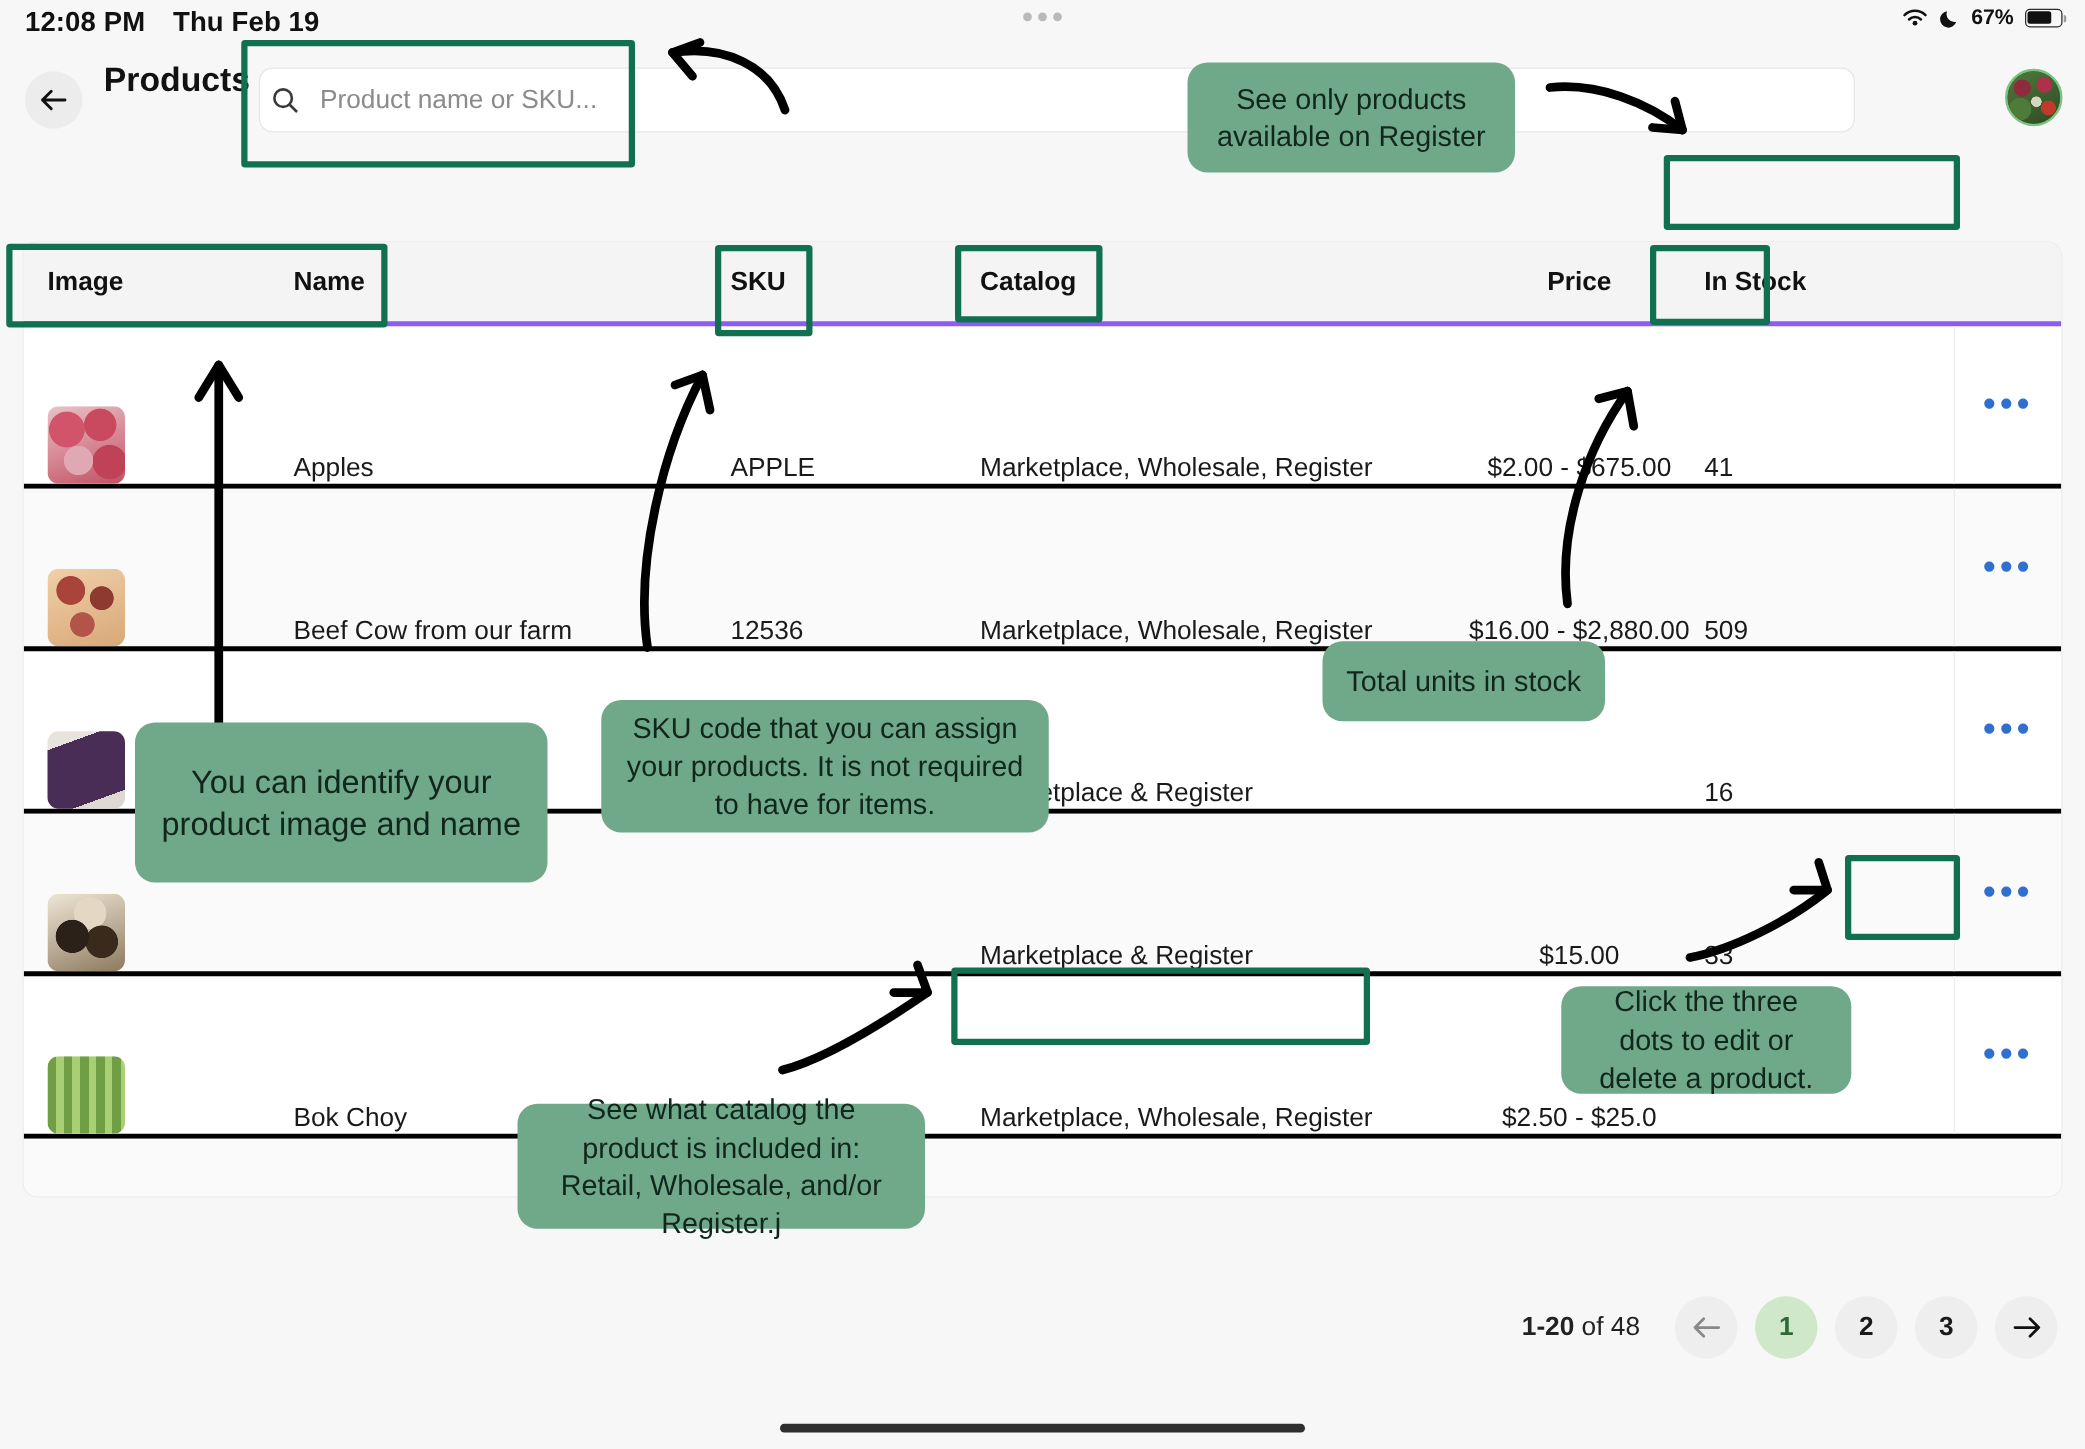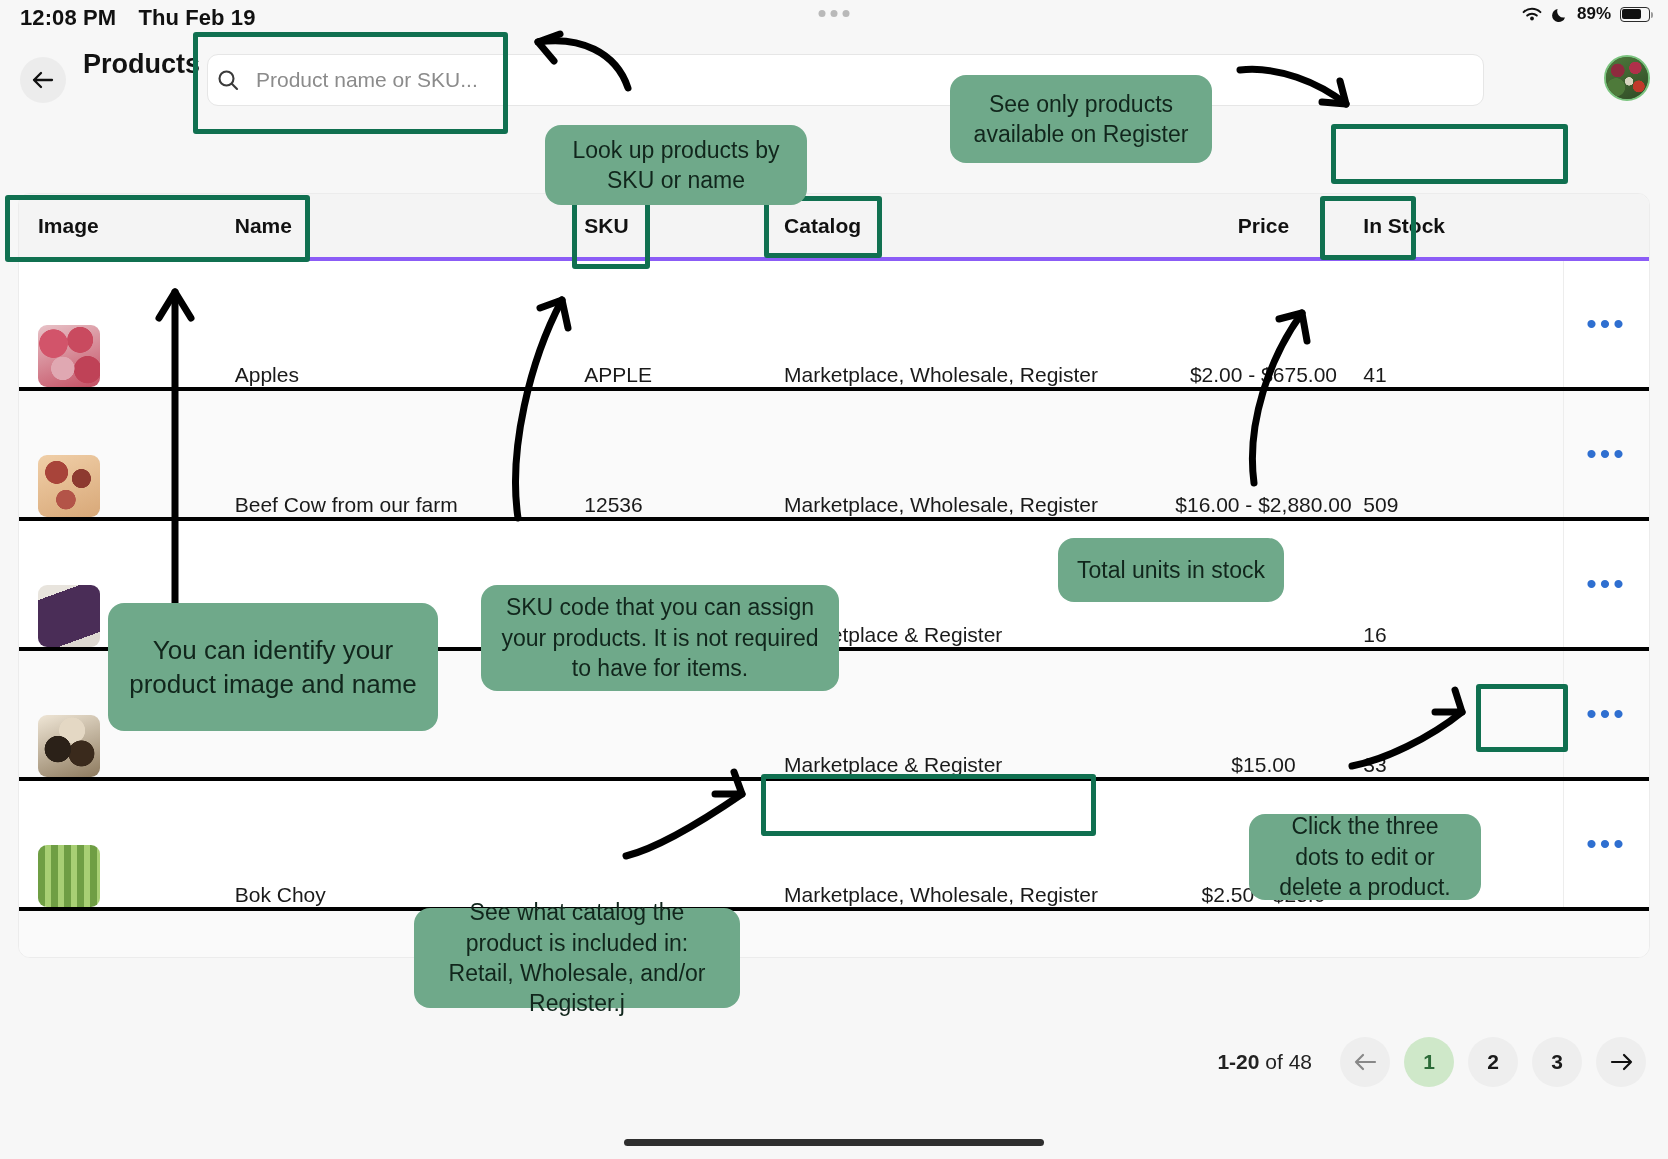--- a/index.html
+++ b/index.html
@@ -80,21 +80,21 @@
   .pg-count b { font-weight: 700; }
   .pg-btn { width: 50px; height: 50px; border-radius: 50%; background: #eeeeee; display: flex; align-items: center; justify-content: center; font-size: 21px; font-weight: 700; color: #1a1a1a; }
   .pg-btn.active { background: #cfe8c9; color: #2c6b38; }
   .pg-btn.nav-prev svg { stroke: #777; }
 
   .home-ind { position: absolute; left: 50%; transform: translateX(-50%); bottom: 13px; width: 420px; height: 7px; border-radius: 4px; background: #2f2f2f; }
 
   
   .ann { position: absolute; }
   .box { border: 5px solid #107050; border-radius: 3px; }
-  .bubble { background: #6fa98a; color: #11261c; border-radius: 16px; font-size: 23px; line-height: 1.32; text-align: center; display: flex; align-items: center; justify-content: center; padding: 12px 18px; margin-top: 25px; }
+  .bubble { background: #6fa98a; color: #11261c; border-radius: 16px; font-size: 23px; line-height: 1.32; text-align: center; display: flex; align-items: center; justify-content: center; padding: 12px 18px; }
   svg.arrow { position: absolute; overflow: visible; }
 </style>
 </head>
 <body>
 
 <div id="root">
 
   <div class="statusbar">
     <div class="sb-left">
       <span class="sb-time">12:08 PM</span>
@@ -107,21 +107,21 @@
       </div>
     <div class="sb-right">
       <svg width="22" height="17" viewBox="0 0 22 17">
         <path d="M11 14.4a1.9 1.9 0 100-3.8 1.9 1.9 0 000 3.8z" fill="#111"></path>
         <path d="M6.2 9.6a7 7 0 019.6 0" stroke="#111" stroke-width="2" fill="none" stroke-linecap="round"></path>
         <path d="M2.6 6.1a12 12 0 0116.8 0" stroke="#111" stroke-width="2" fill="none" stroke-linecap="round"></path>
       </svg>
       <svg width="16" height="17" viewBox="0 0 16 17">
         <path d="M13 11.4A6.4 6.4 0 015.6 3a6.6 6.6 0 107.4 8.4z" fill="#111"></path>
       </svg>
-      <span class="sb-pct">89%</span>
+      <span class="sb-pct">67%</span>
       <span class="batt">
           <span class="batt-fill"></span>
         </span>
     </div>
   </div>
 
   <div class="back-btn">
     <svg width="24" height="20" viewBox="0 0 24 20">
       <path d="M21 10H3M10 3L3 10l7 7" stroke="#111" stroke-width="2.3" fill="none" stroke-linecap="round" stroke-linejoin="round"></path>
     </svg>
@@ -291,21 +291,20 @@
   <svg class="arrow" style="left:620px;top:780px;width:130px;height:80px;">
     <path d="M6 76 C 38 68, 84 40, 122 14" stroke="#000" stroke-width="7" fill="none" stroke-linecap="round"></path>
     <path d="M122 14 l -27 0 M122 14 l -8 -22" stroke="#000" stroke-width="7" fill="none" stroke-linecap="round"></path>
   </svg>
 
   <svg class="arrow" style="left:1350px;top:700px;width:120px;height:70px;">
     <path d="M2 66 C 34 60, 80 38, 112 12" stroke="#000" stroke-width="7" fill="none" stroke-linecap="round"></path>
     <path d="M112 12 l -27 0 M112 12 l -7 -22" stroke="#000" stroke-width="7" fill="none" stroke-linecap="round"></path>
   </svg>
 
-  <div class="ann bubble" style="left:545px;top:100px;width:262px;height:80px;">Look up products by SKU or name</div>
   <div class="ann bubble" style="left:950px;top:50px;width:262px;height:88px;">See only products available on Register</div>
   <div class="ann bubble" style="left:108px;top:578px;width:330px;height:128px;font-size:26px;">You can identify your product image and name</div>
   <div class="ann bubble" style="left:481px;top:560px;width:358px;height:106px;">SKU code that you can assign your products. It is not required to have for items.</div>
   <div class="ann bubble" style="left:1058px;top:513px;width:226px;height:64px;">Total units in stock</div>
   <div class="ann bubble" style="left:414px;top:883px;width:326px;height:100px;">See what catalog the product is included in: Retail, Wholesale, and/or Register.j</div>
   <div class="ann bubble" style="left:1249px;top:789px;width:232px;height:86px;">Click the three dots to edit or delete a product.</div>
 
 </div>
 
 </body></html>

